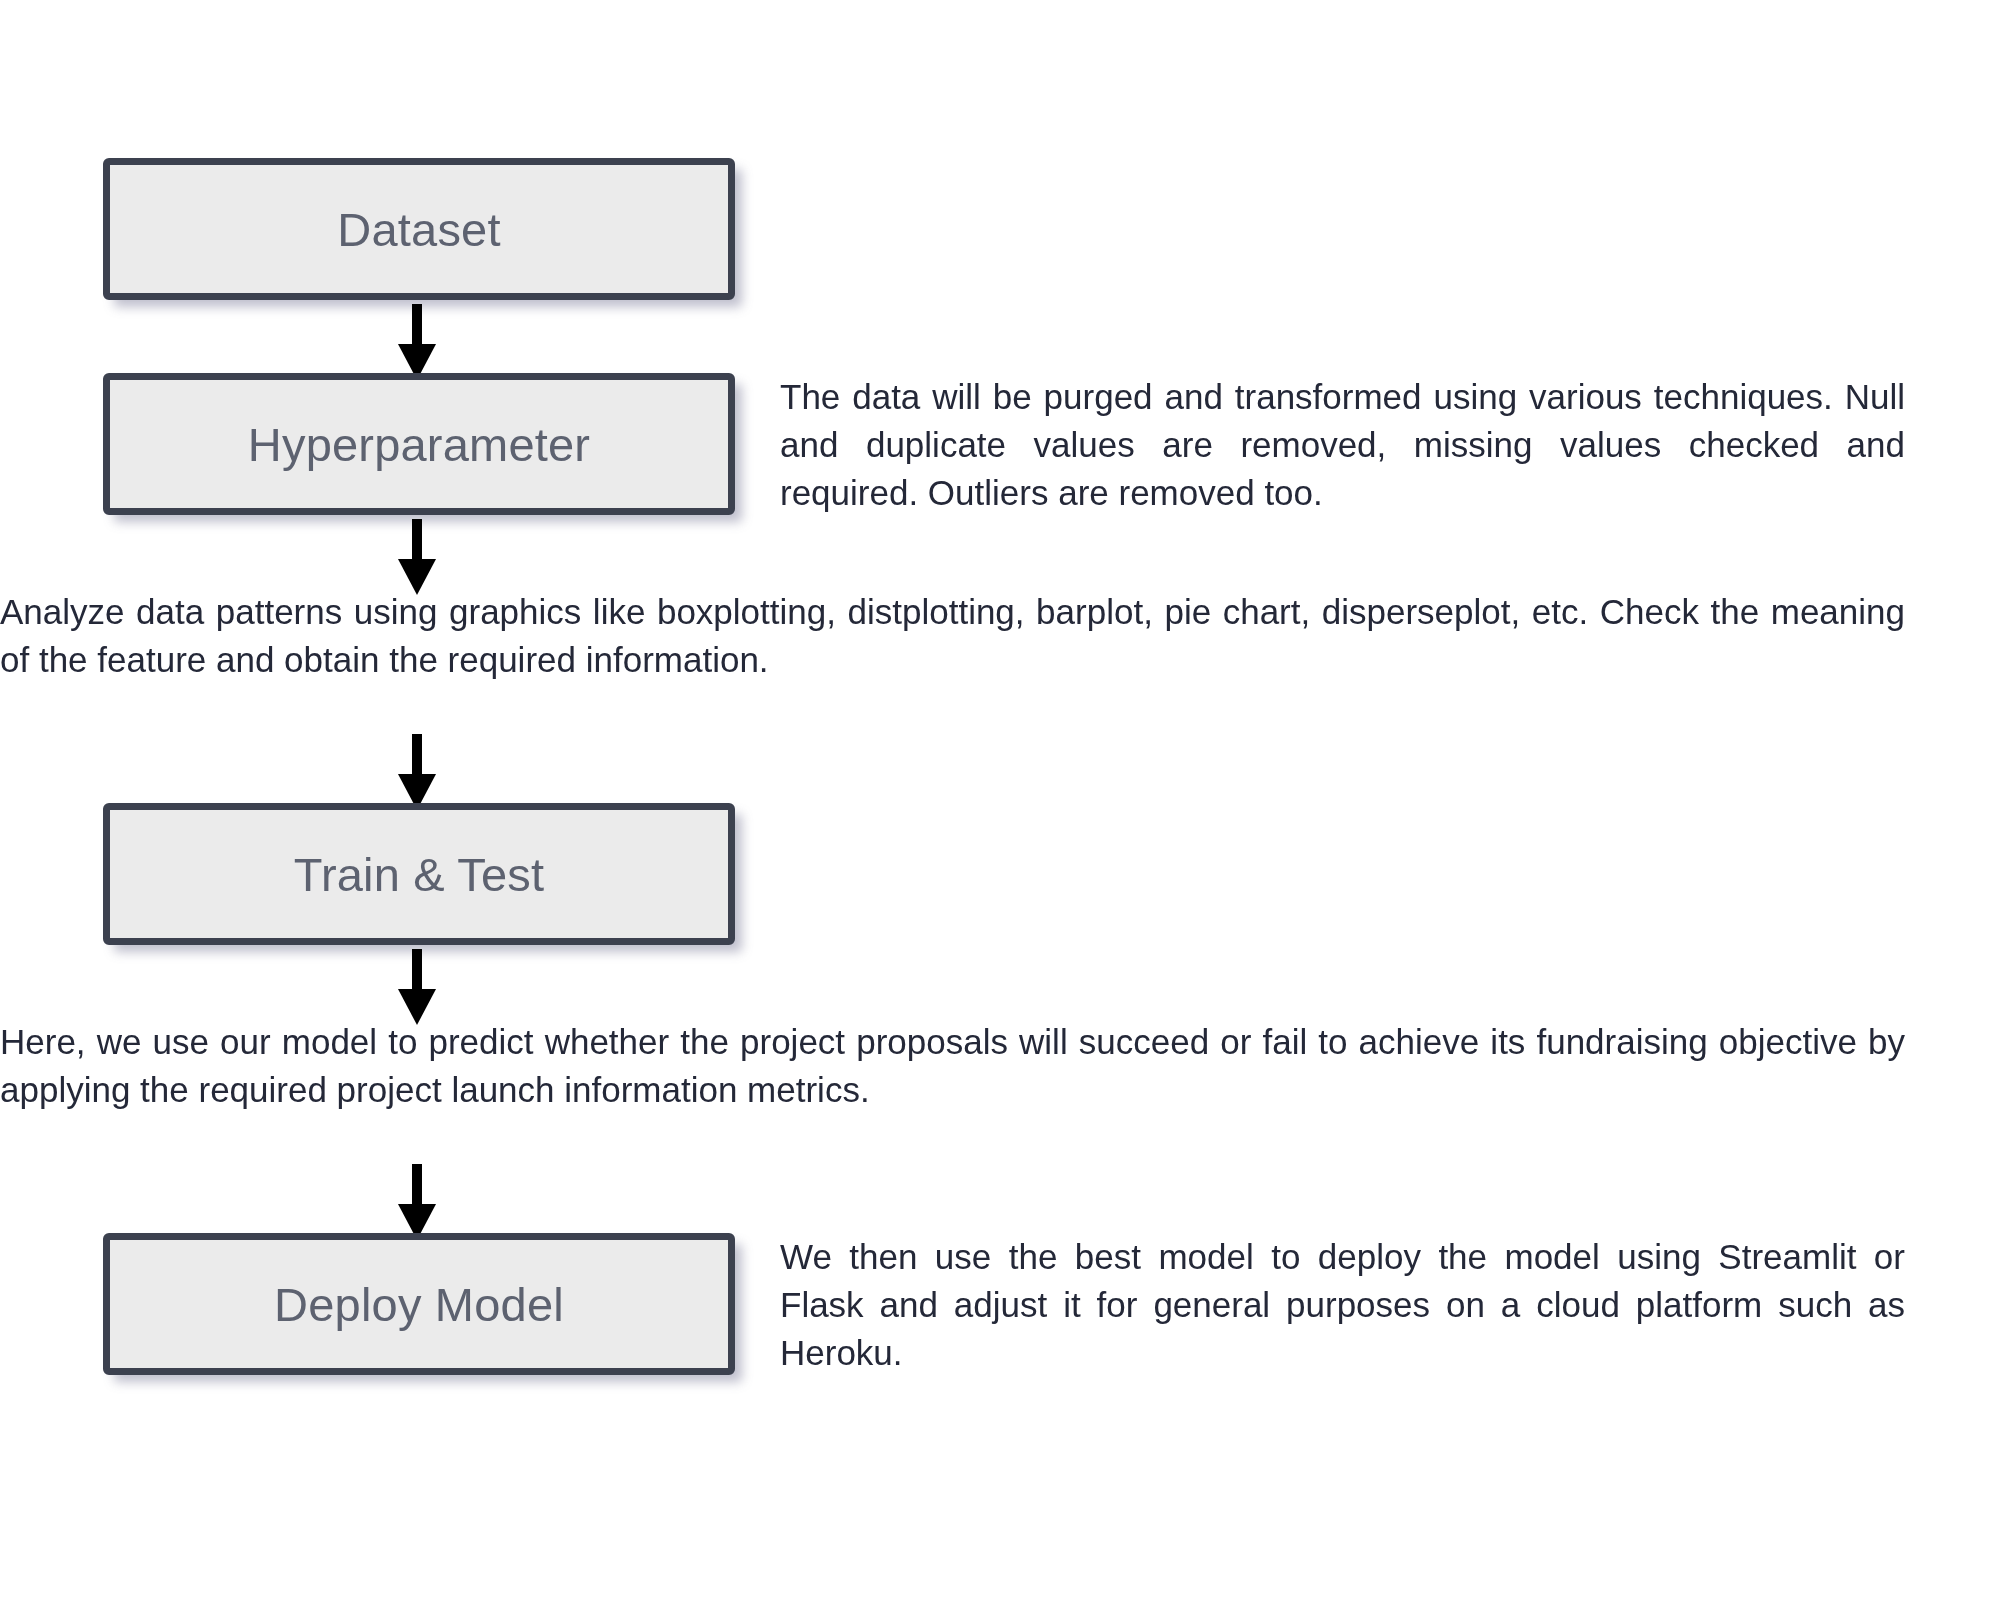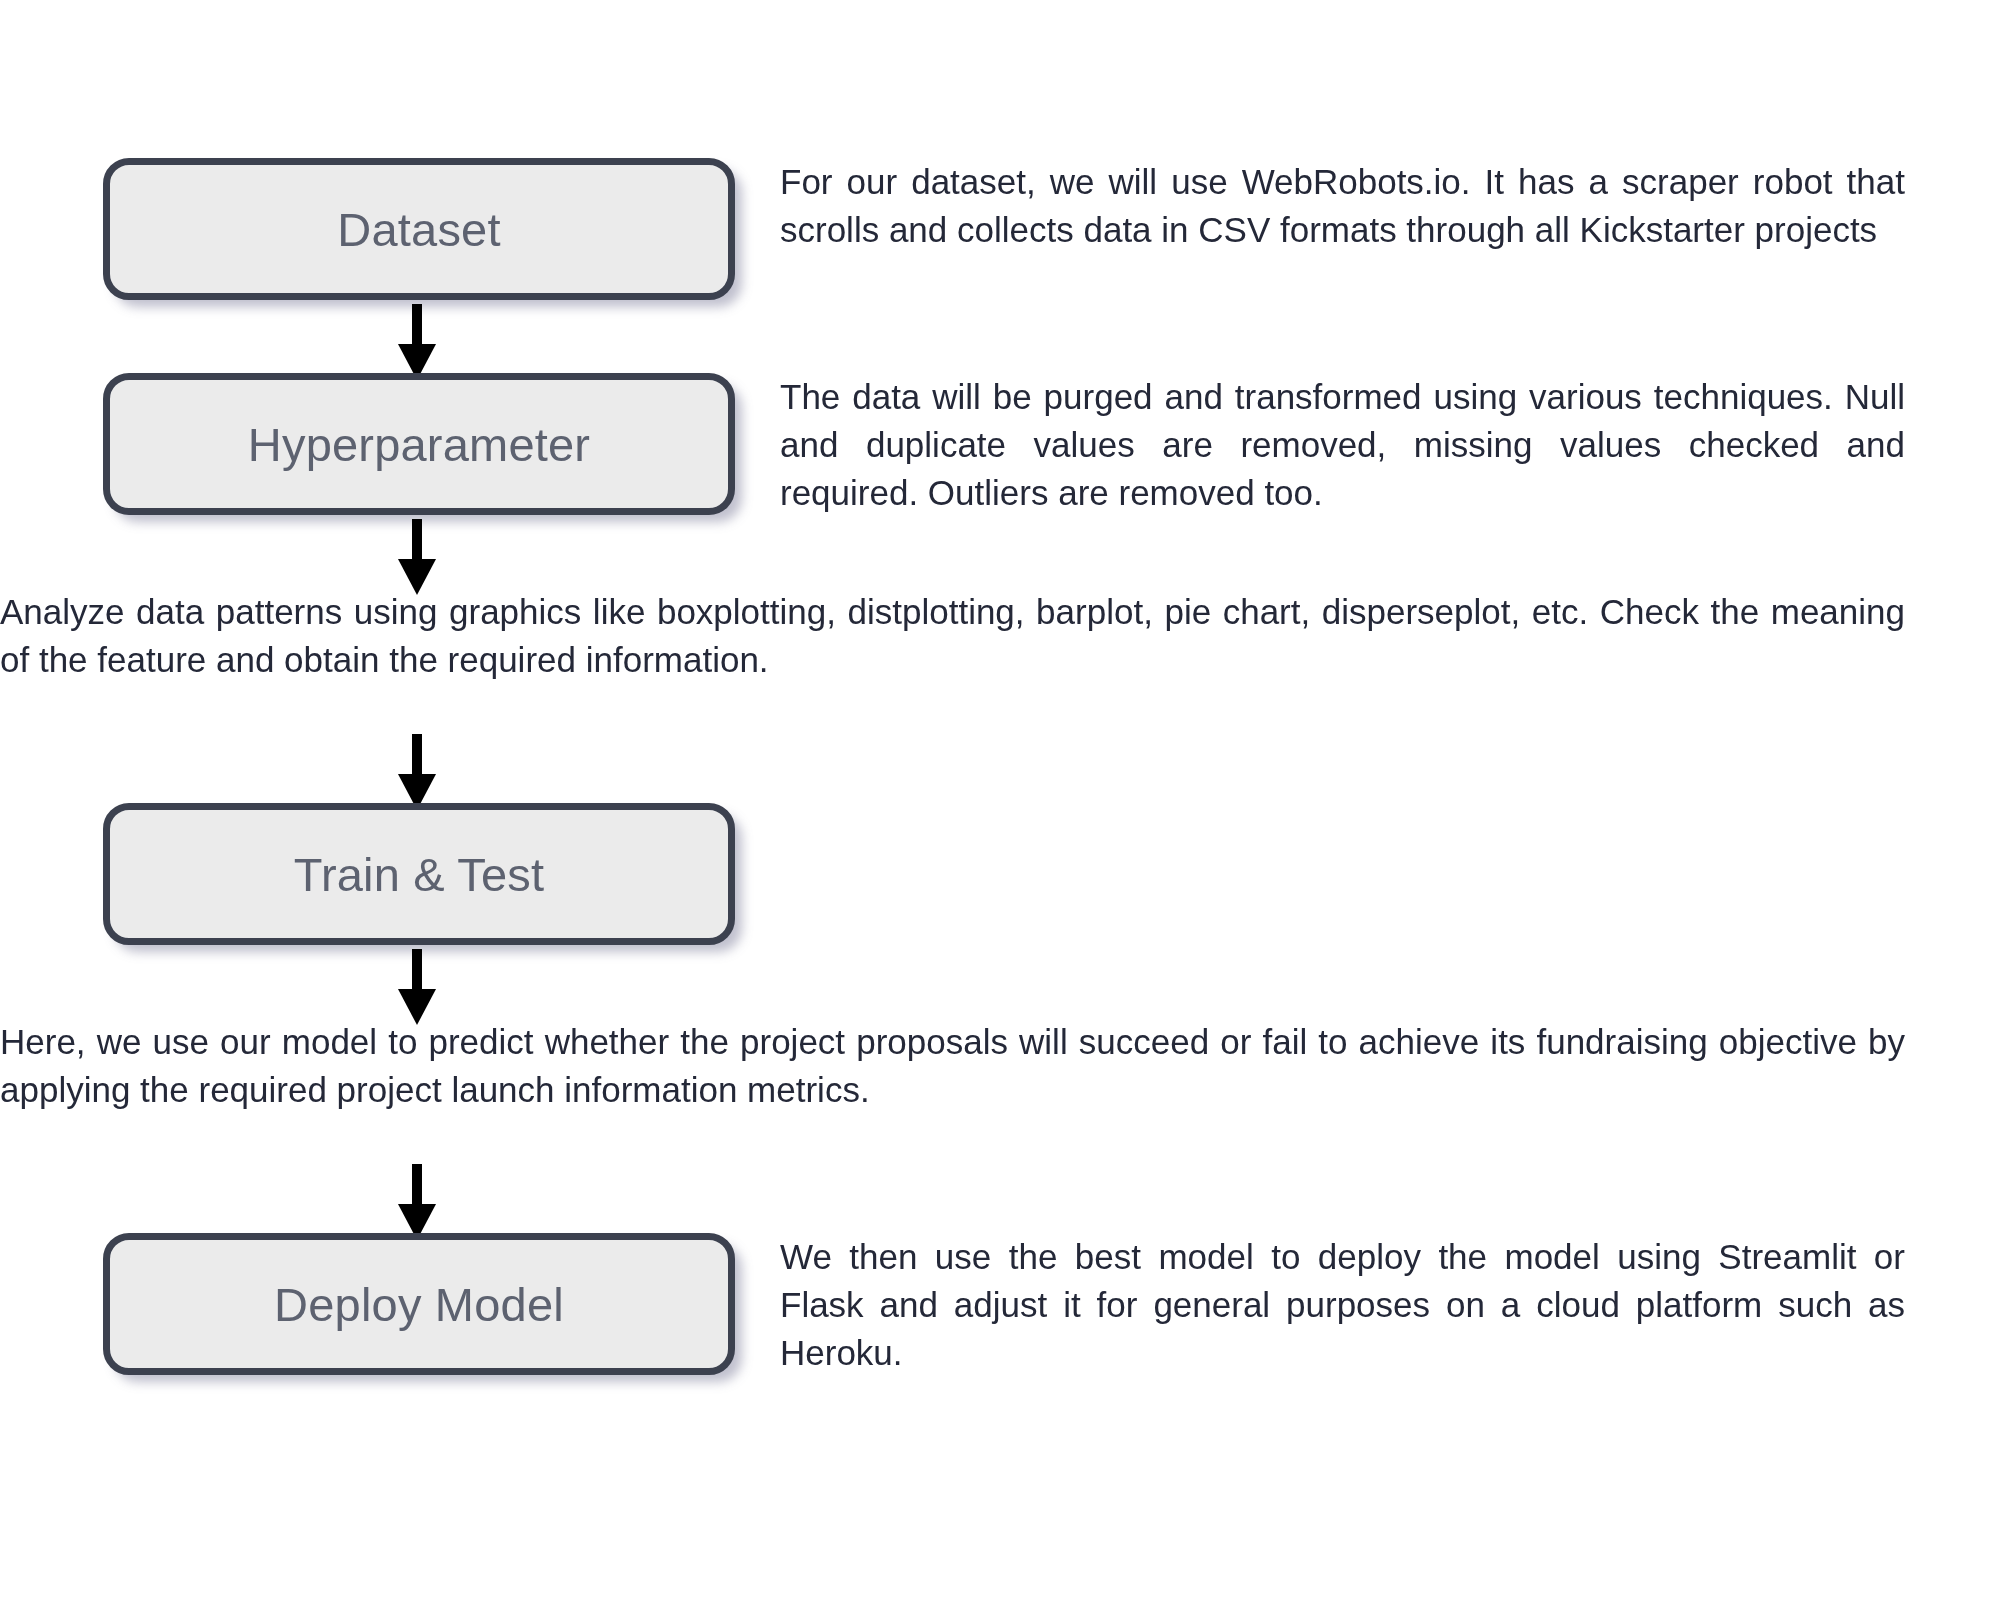--- a/index.html
+++ b/index.html
@@ -40,21 +40,21 @@
     padding-left: 103px;
     box-sizing: border-box;
   }
 
   .node {
     width: 632px;
     height: 142px;
     box-sizing: border-box;
     background: #ebebeb;
     border: 7px solid #3c414f;
-    border-radius: 26px;
+    border-radius: 6px;
     display: flex;
     align-items: center;
     justify-content: center;
     box-shadow: 9px 9px 11px -2px rgba(104, 104, 138, 0.42);
     position: relative;
   }
 
   .node-label {
     font-size: 47px;
     line-height: 1;
@@ -97,23 +97,20 @@
 </head>
 <body>
 
 <div id="flow">
 
   <div class="row" style="top:158px;">
     <div class="node-cell">
       <div class="node">
         <span class="node-label">Dataset</span>
       </div>
-    </div>
-    <div class="desc-cell">
-      <p class="desc">For our dataset, we will use WebRobots.io. It has a scraper robot that scrolls and collects data in CSV formats through all Kickstarter projects</p>
     </div>
   </div>
 
   <div class="connector" style="top:304px;">
     <svg width="40" height="76" viewBox="0 0 40 76" aria-hidden="true">
       <rect x="15" y="0" width="10" height="46" fill="#000000"></rect>
       <polygon points="1,40 39,40 20,76" fill="#000000"></polygon>
     </svg>
   </div>
 

